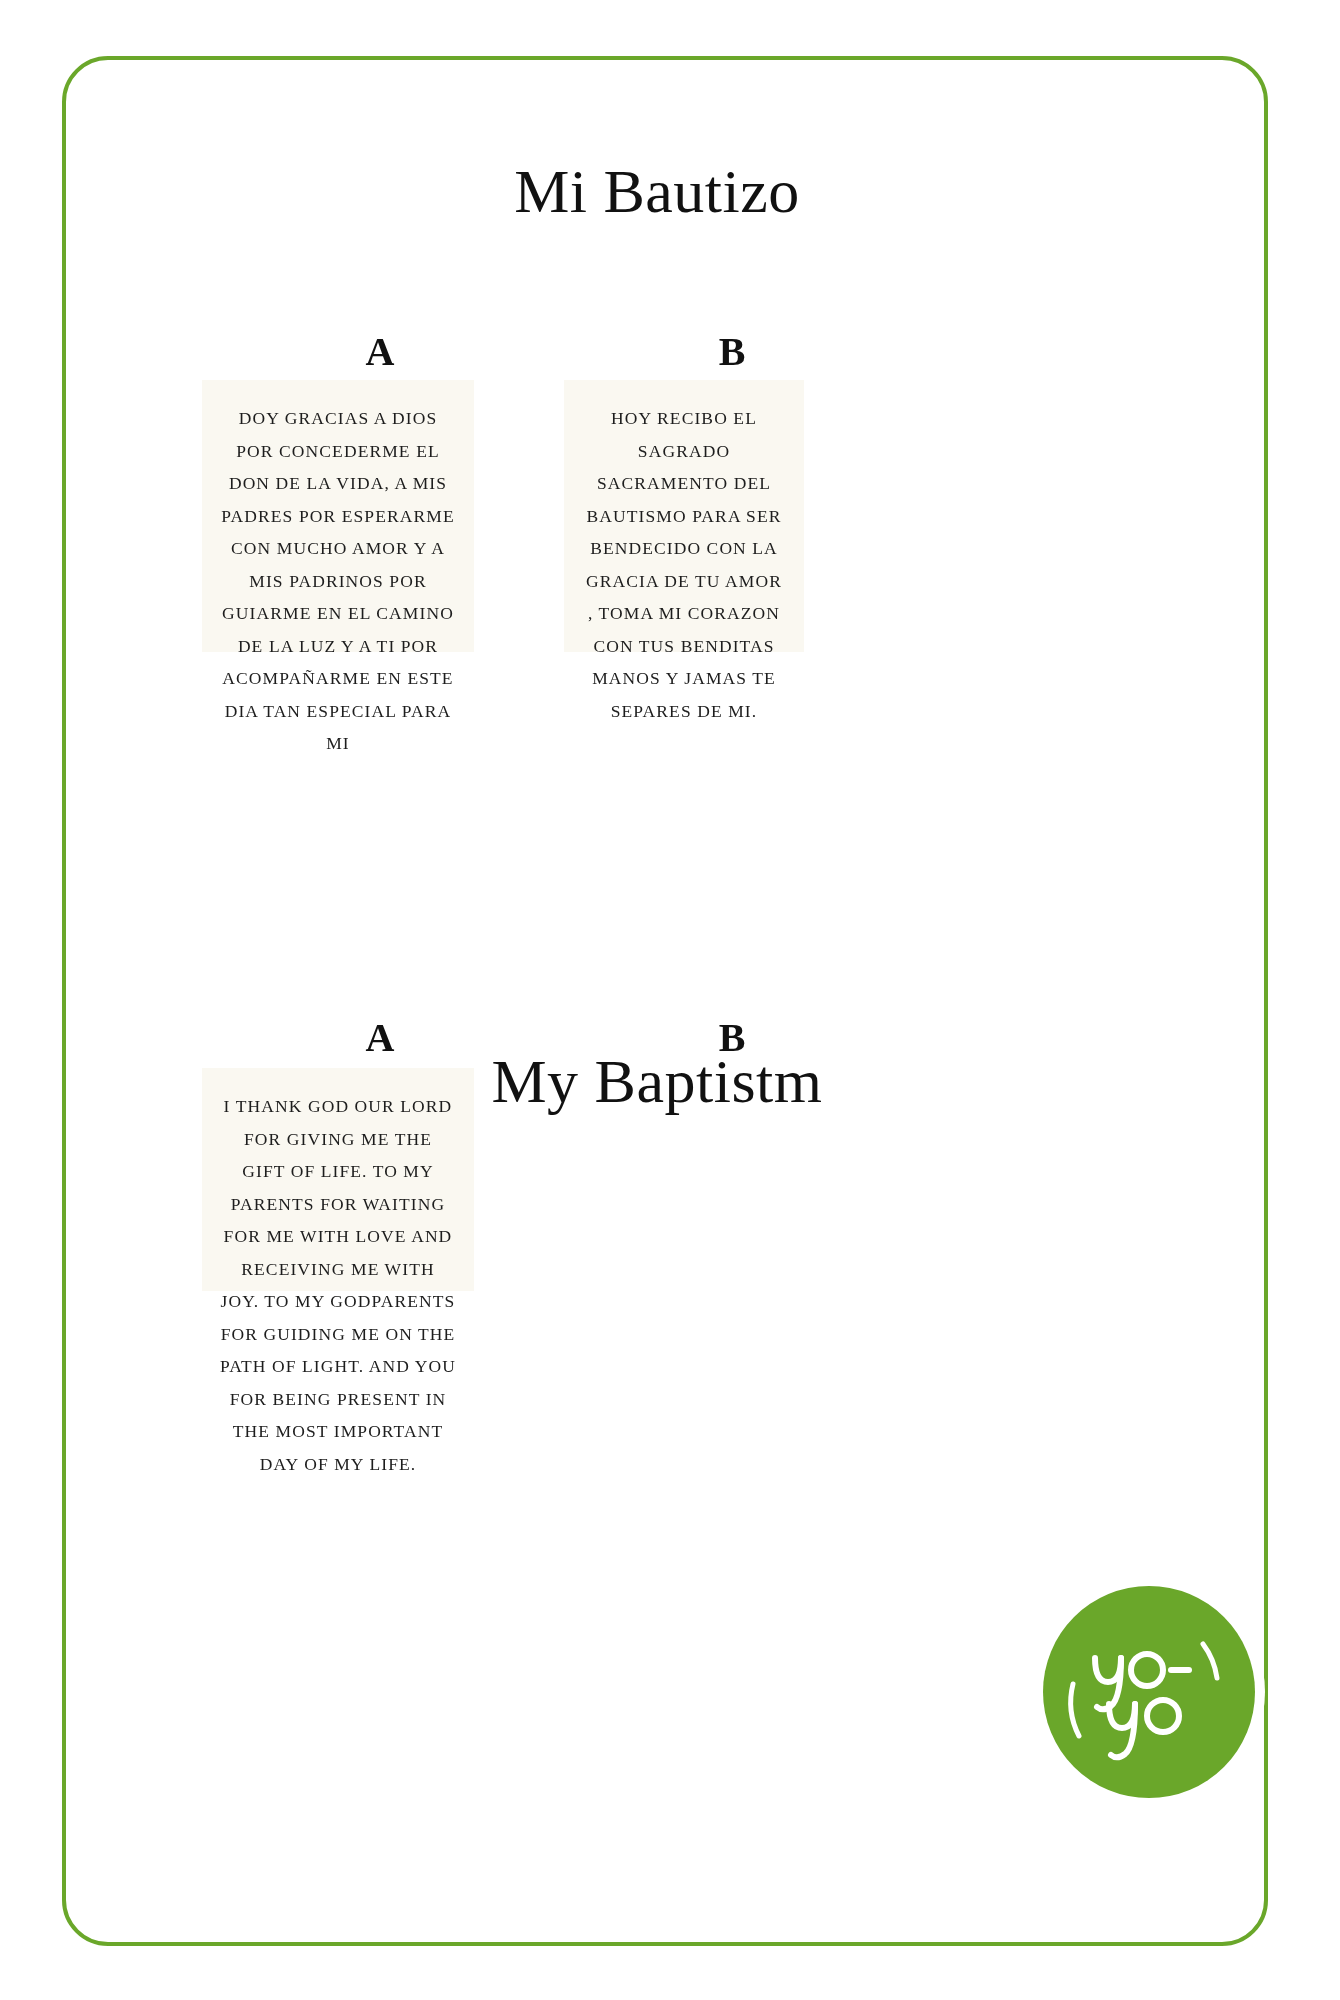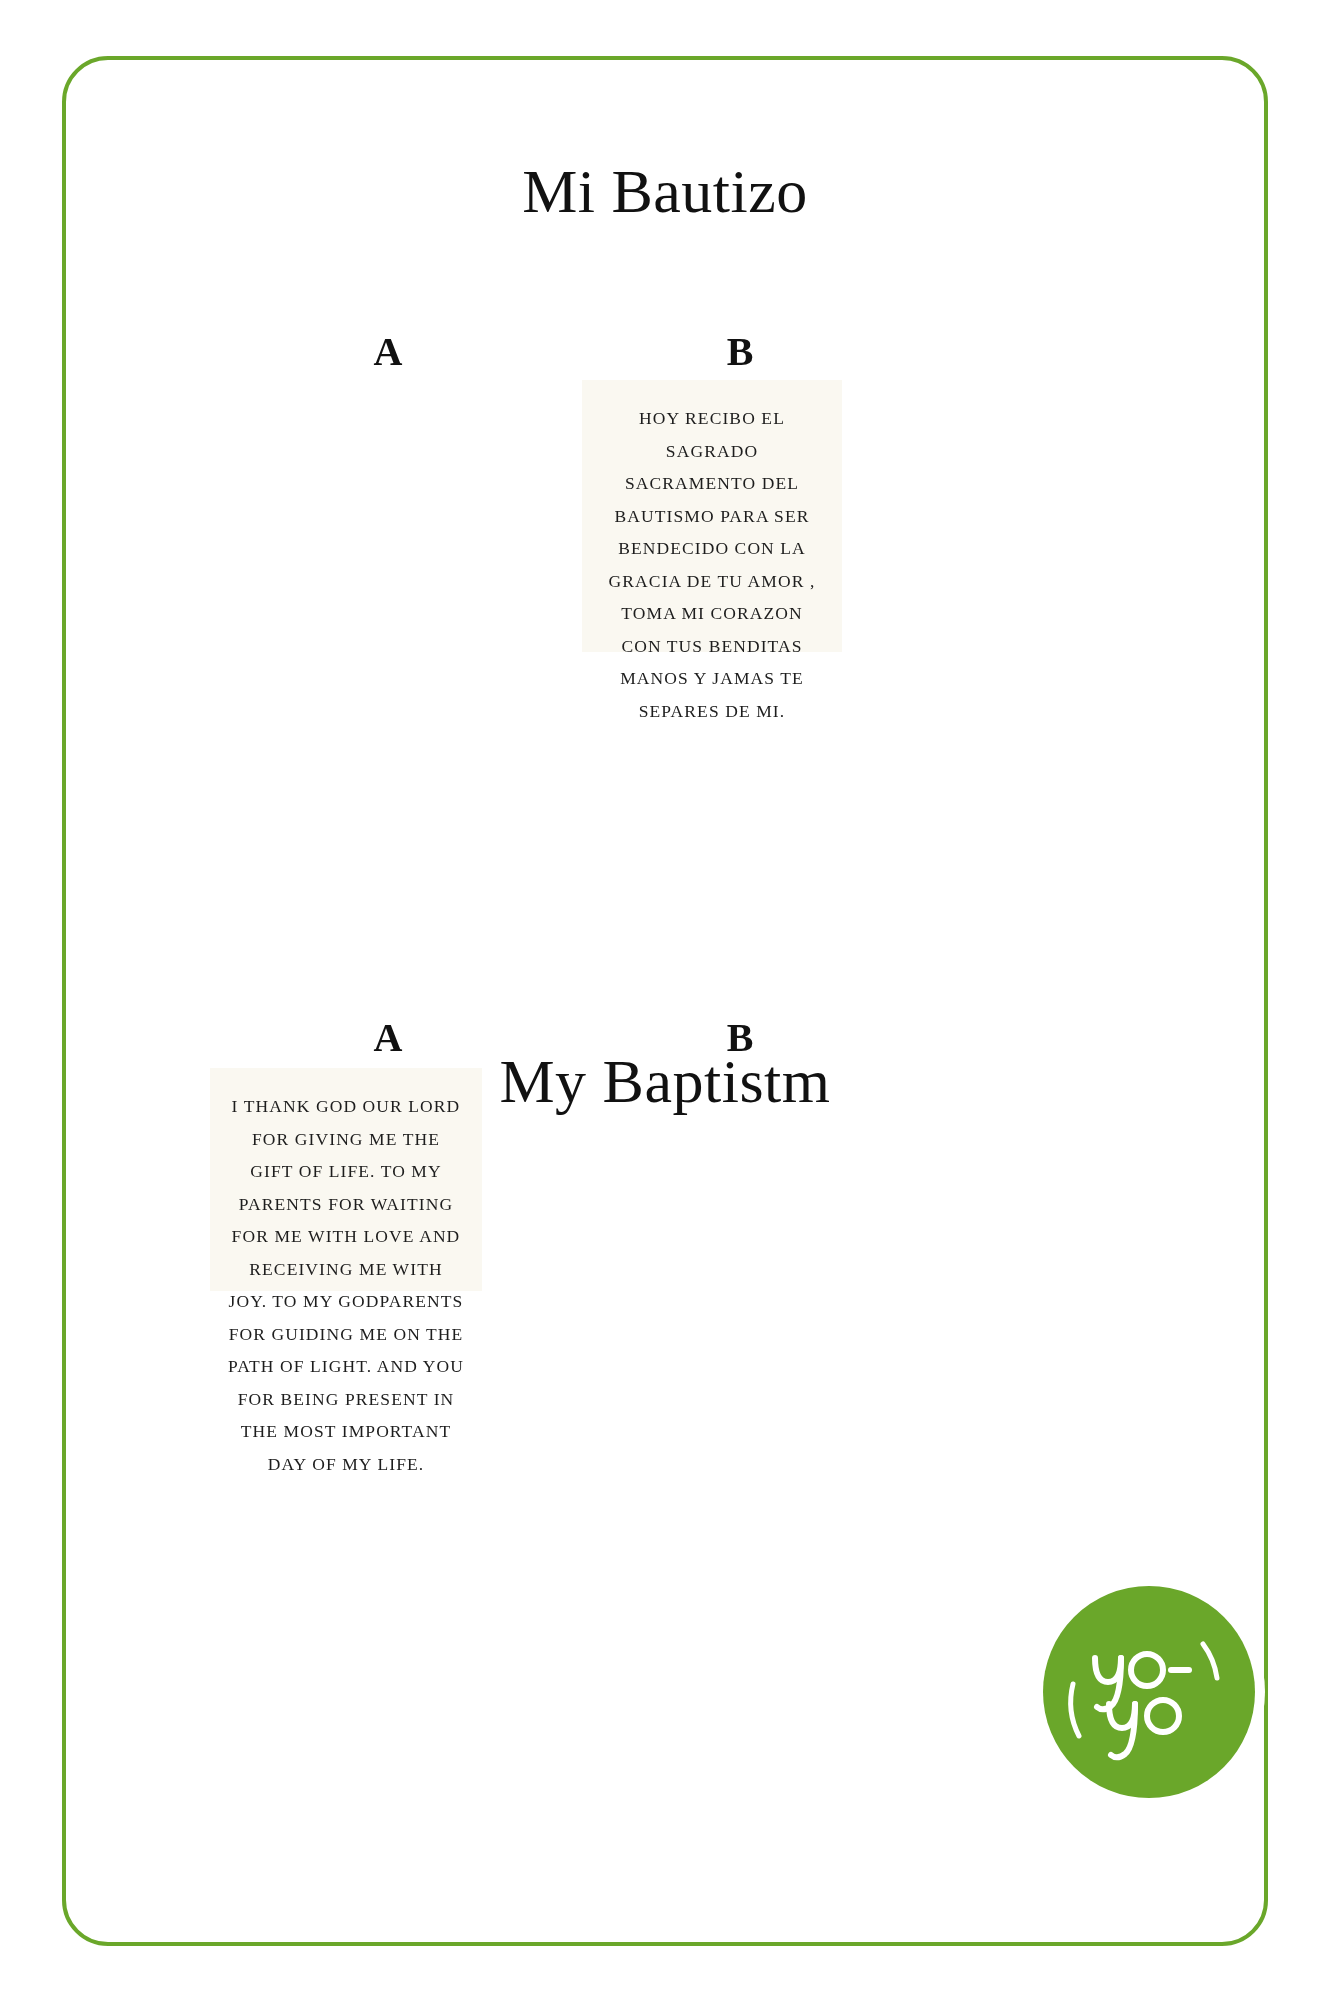--- a/index.html
+++ b/index.html
@@ -30,21 +30,21 @@
     width: 1206px;
     height: 1890px;
     border: 4px solid #6aa72a;
     border-radius: 46px;
     box-sizing: border-box;
     pointer-events: none;
   }
 
   .content {
     position: absolute;
-    left: 62px;
+    left: 54px;
     top: 56px;
     width: 1206px;
     height: 1890px;
     box-sizing: border-box;
   }
 
   .title {
     text-align: center;
     font-family: "Liberation Serif", serif;
     font-weight: 400;
@@ -104,23 +104,22 @@
 
   #block-es-a {
     left: 148px;
     top: 324px;
     width: 272px;
     height: 272px;
   }
   #block-es-b {
     left: 510px;
     top: 324px;
-    width: 260px;
+    width: 240px;
     height: 272px;
-    margin-left: 10px;
   }
 
   
   #block-es-a p { position: relative; }
 
   
   #letter-es-a2 { left: 156px; top: 958px; }
   #letter-es-b2 { left: 508px; top: 958px; }
 
   #block-en-a {
@@ -161,20 +160,23 @@
   <div class="frame"></div>
 
   <div class="content">
 
     <div class="title title-es">Mi Bautizo</div>
 
     <div class="col-letter" id="letter-es-a">A</div>
 
     <div class="col-letter" id="letter-es-b">B</div>
 
+    <div class="block" id="block-es-a">
+      <p>DOY GRACIAS A DIOS POR CONCEDERME EL DON DE LA VIDA, A MIS PADRES POR ESPERARME CON MUCHO AMOR Y A MIS PADRINOS POR GUIARME EN EL CAMINO DE LA LUZ Y A TI POR ACOMPAÑARME EN ESTE DIA TAN ESPECIAL PARA MI</p>
+    </div>
 
     <div class="block" id="block-es-b">
       <p>HOY RECIBO EL SAGRADO SACRAMENTO DEL BAUTISMO PARA SER BENDECIDO CON LA GRACIA DE TU AMOR , TOMA MI CORAZON CON TUS BENDITAS MANOS Y JAMAS TE SEPARES DE MI.</p>
     </div>
 
     <div class="title title-en">My Baptistm</div>
 
     <div class="col-letter" id="letter-es-a2">A</div>
 
     <div class="col-letter" id="letter-es-b2">B</div>

